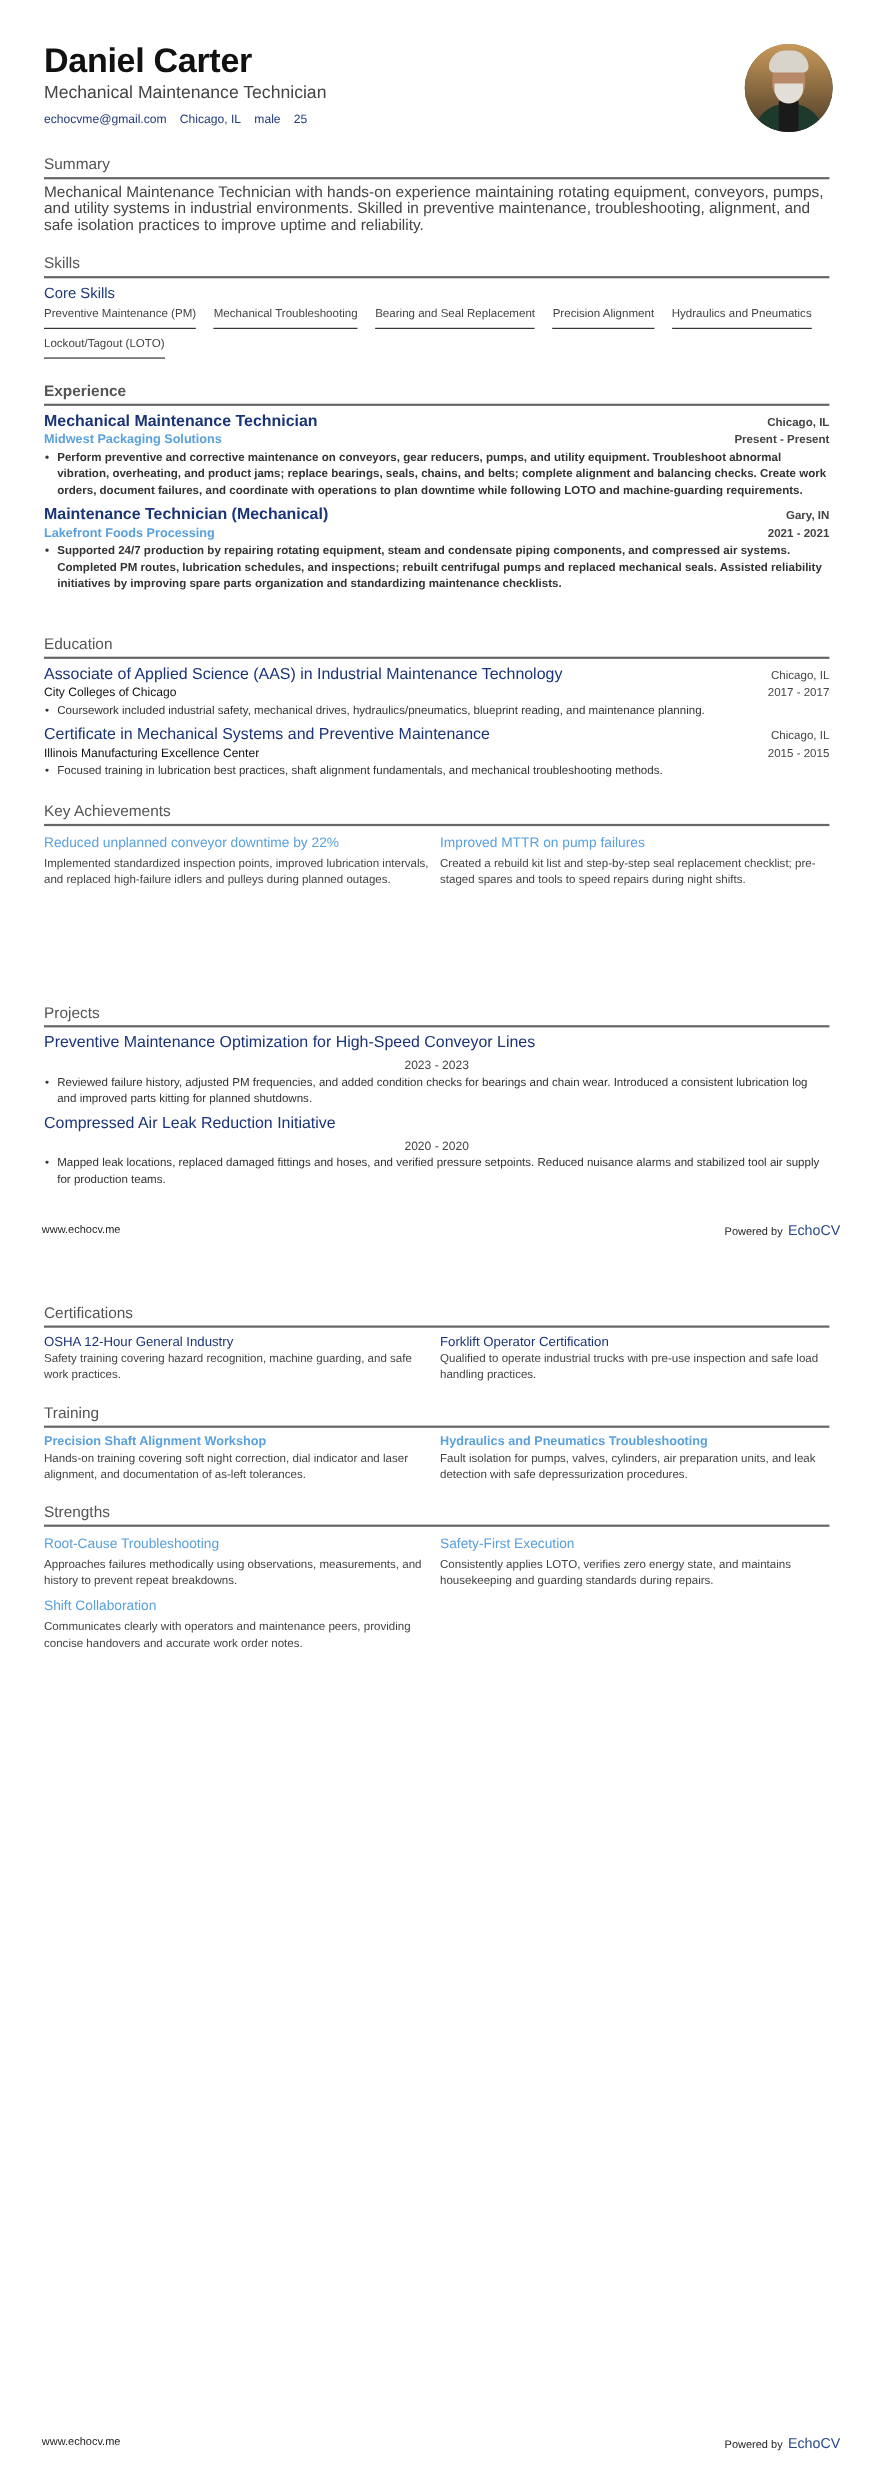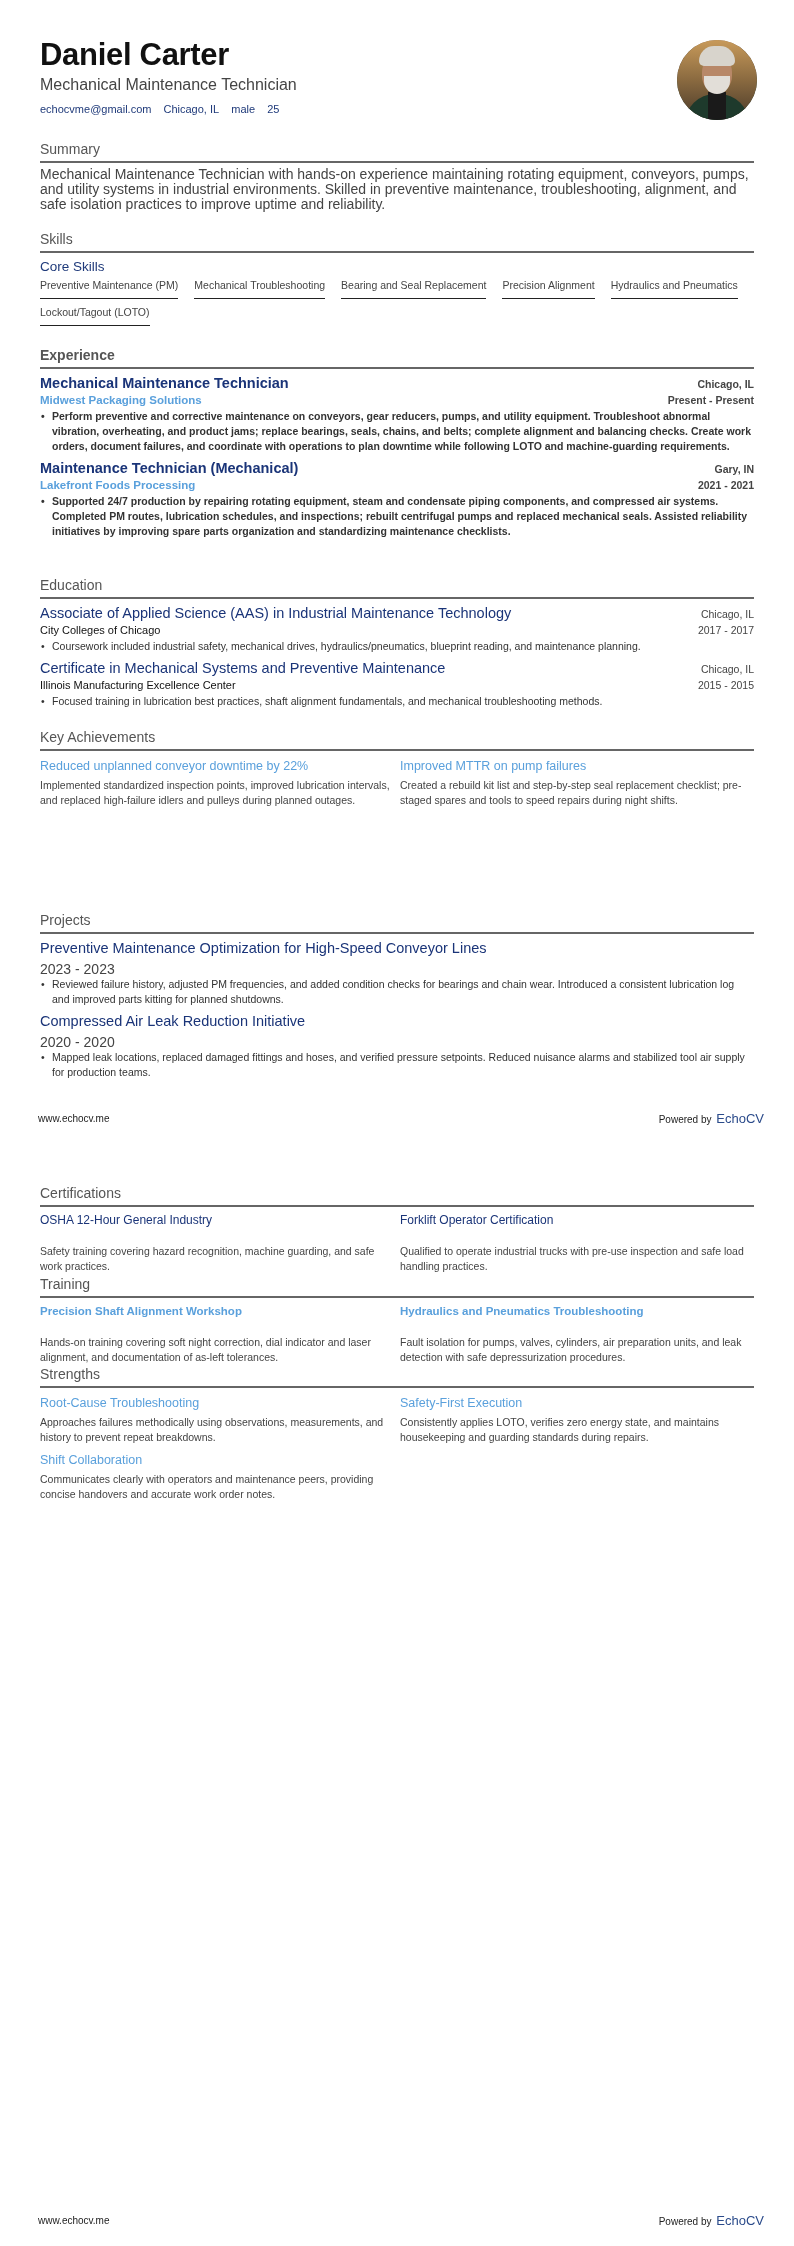--- a/index.html
+++ b/index.html
@@ -56,23 +56,23 @@
     .bullets { list-style: none; margin-top: 1px; }
     .bullets li { font-size: 10.5px; line-height: 15px; color: #333; padding-left: 12px; position: relative; }
     .bullets li::before { content: "•"; position: absolute; left: 1px; top: 0; color: #333; }
 
     .grid2 { display: grid; grid-template-columns: 354px 354px; column-gap: 6px; margin-top: 6px; }
     .card { margin-bottom: 6px; }
     .card-title { font-size: 12.5px; color: #5aa0dc; line-height: 18px; }
     .card-title.navy { color: #1a3478; font-size: 12px; line-height: 15px; }
     .card-title.bold { font-weight: bold; font-size: 11.5px; line-height: 15px; }
     .card-text { font-size: 10.5px; line-height: 15px; color: #444; margin-top: 3px; }
-    .card-text.tight { margin-top: 16px; }
-
-    .proj-date { text-align: left; font-size: 14px; color: #444; margin-top: 4px; line-height: 14px; }
+    .card-text.tight { margin-top: 0; }
+
+    .proj-date { text-align: center; font-size: 11px; color: #444; margin-top: 4px; line-height: 14px; }
 
     .footer { position: absolute; left: 38px; width: 726px; display: flex; justify-content: space-between; align-items: center; }
     .footer-link { font-size: 10px; color: #222; }
     .powered { font-size: 10px; color: #222; }
     .powered .brand { font-size: 13px; color: #2a4a8a; margin-left: 2px; }
   </style>
 </head>
 <body>
 
 <div class="page page1">

